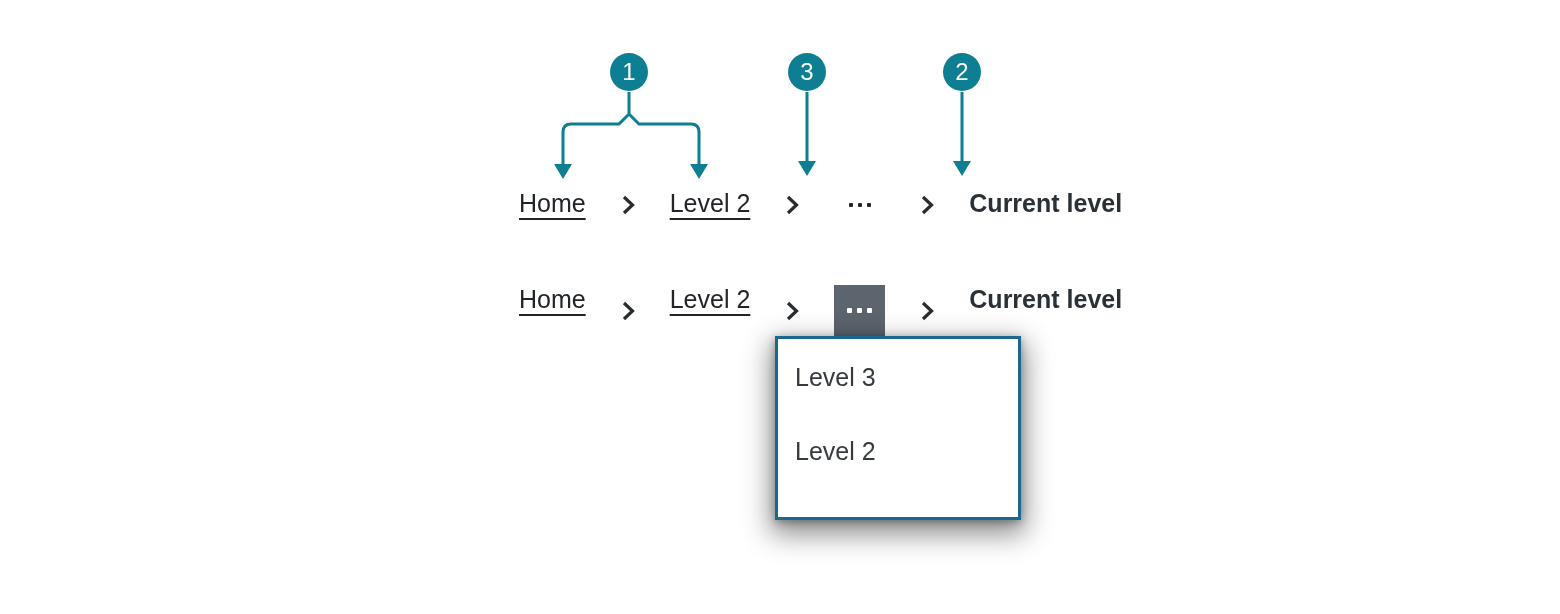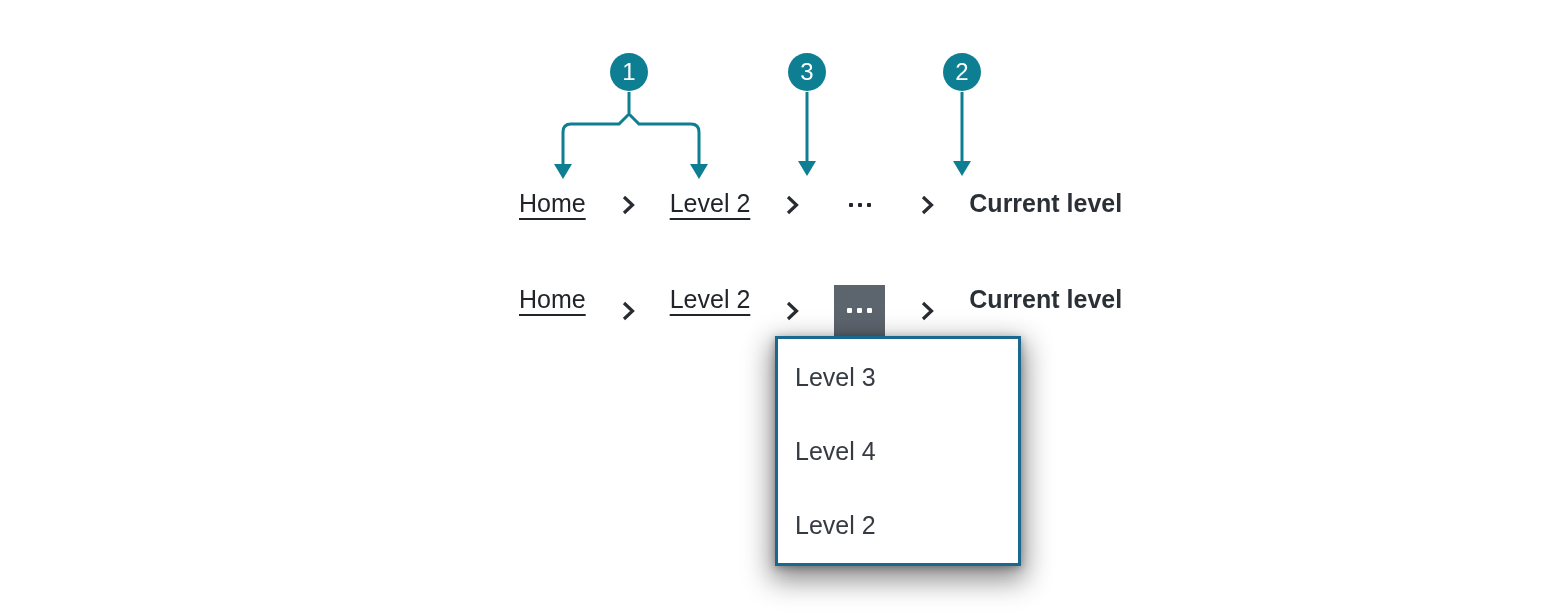--- a/index.html
+++ b/index.html
@@ -41,21 +41,21 @@
     width:51px;height:32px;display:flex;align-items:center;justify-content:center;
     gap:5px;cursor:pointer;background:transparent;border:none;padding:0;
   }
   .overflow-btn .dot{width:4px;height:4px;border-radius:1px;background:var(--text,#212529);}
   .overflow-btn.active{
     width:51px;height:51px;background:var(--overflow-bg,#5c646d);
   }
   .overflow-btn.active .dot{width:5px;height:5px;background:var(--overflow-dots,#fff);}
   
   .overflow-menu{
-    position:absolute;left:775px;top:336px;width:246px;height:230px;
+    position:absolute;left:775px;top:336px;width:246px;height:184px;
     box-sizing:border-box;background:var(--menu-bg,#fff);
     border:3px solid var(--menu-border,#1a6790);
     box-shadow:0 10px 26px 4px rgba(0,0,0,.45), 0 2px 8px rgba(0,0,0,.3);
     list-style:none;margin:0;padding:1px 0 0 0;
   }
   .overflow-menu li{
     height:74px;line-height:74px;padding-left:17px;
     font-size:25px;color:var(--menu-text,#363b41);cursor:pointer;
   }
 </style>
@@ -129,17 +129,16 @@
     <span class="sep">
       <svg width="16" height="20" viewBox="0 0 16 20">
           <polyline points="4,2 12.5,10 4,18"></polyline>
         </svg>
     </span>
     <span class="crumb-current">Current level</span>
   </nav>
 
   <ul class="overflow-menu">
     <li>Level 3</li>
-    <li>Level 4</li>
     <li>Level 2</li>
   </ul>
 
 </div>
 
 </body></html>

